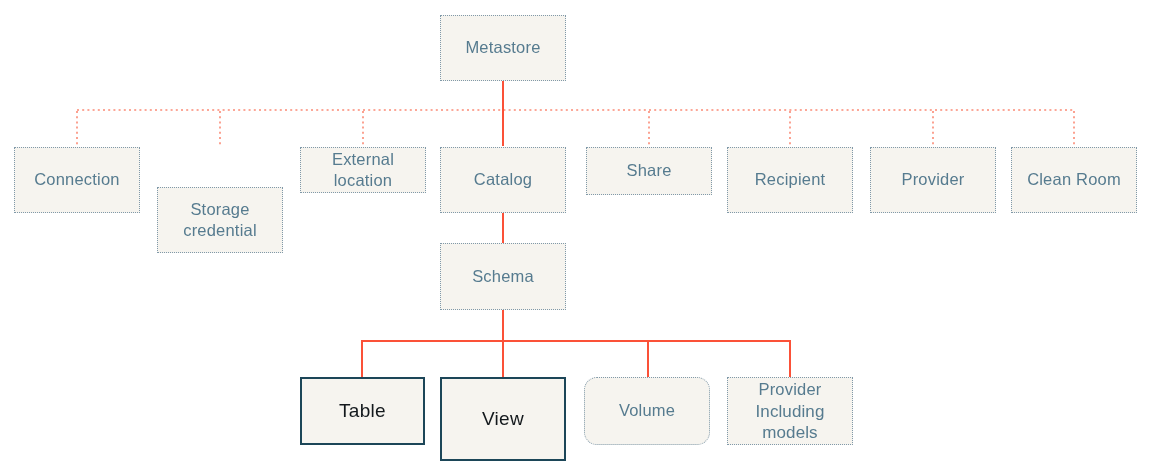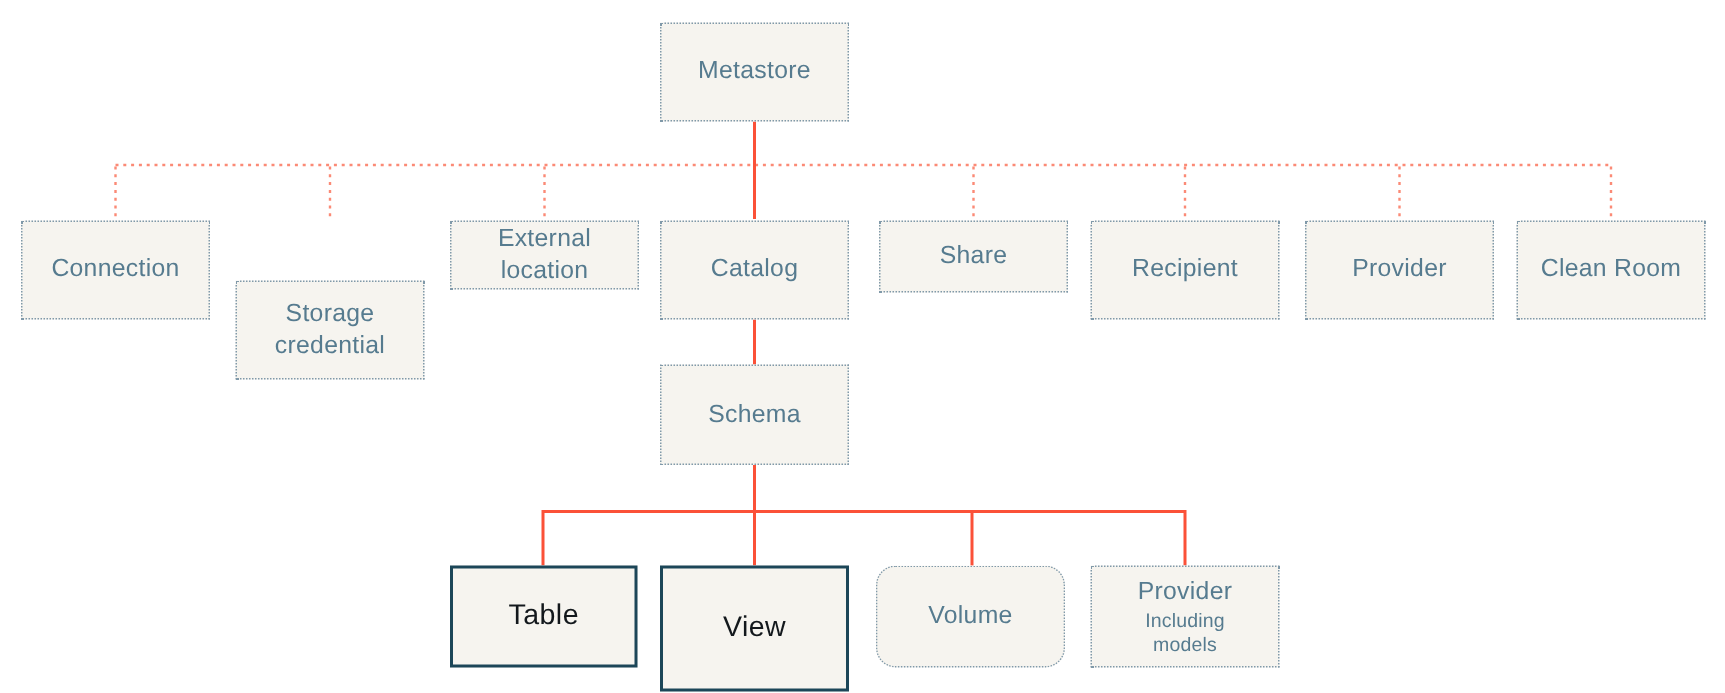--- a/index.html
+++ b/index.html
@@ -46,21 +46,21 @@
     letter-spacing: 0.2px;
     padding: 4px 14px;
   }
   .node.emph {
     border: 2px solid var(--solid-border);
     color: var(--emph-text);
     font-size: 19px;
     letter-spacing: 0.3px;
   }
   .node .sublabel {
-    font-size: 13px;
+    font-size: 17px;
     line-height: 1.25;
     letter-spacing: 0.1px;
     margin-top: 1px;
   }
   
   #n-metastore          { left: 440px; top: 15px;  width: 126px; height: 66px; }
   #n-connection         { left: 14px;  top: 147px; width: 126px; height: 66px; }
   #n-storage_credential { left: 157px; top: 147px; width: 126px; height: 66px; margin-top: 40px; }
   #n-external_location  { left: 300px; top: 147px; width: 126px; height: 46px; }
   #n-catalog            { left: 440px; top: 147px; width: 126px; height: 66px; }

